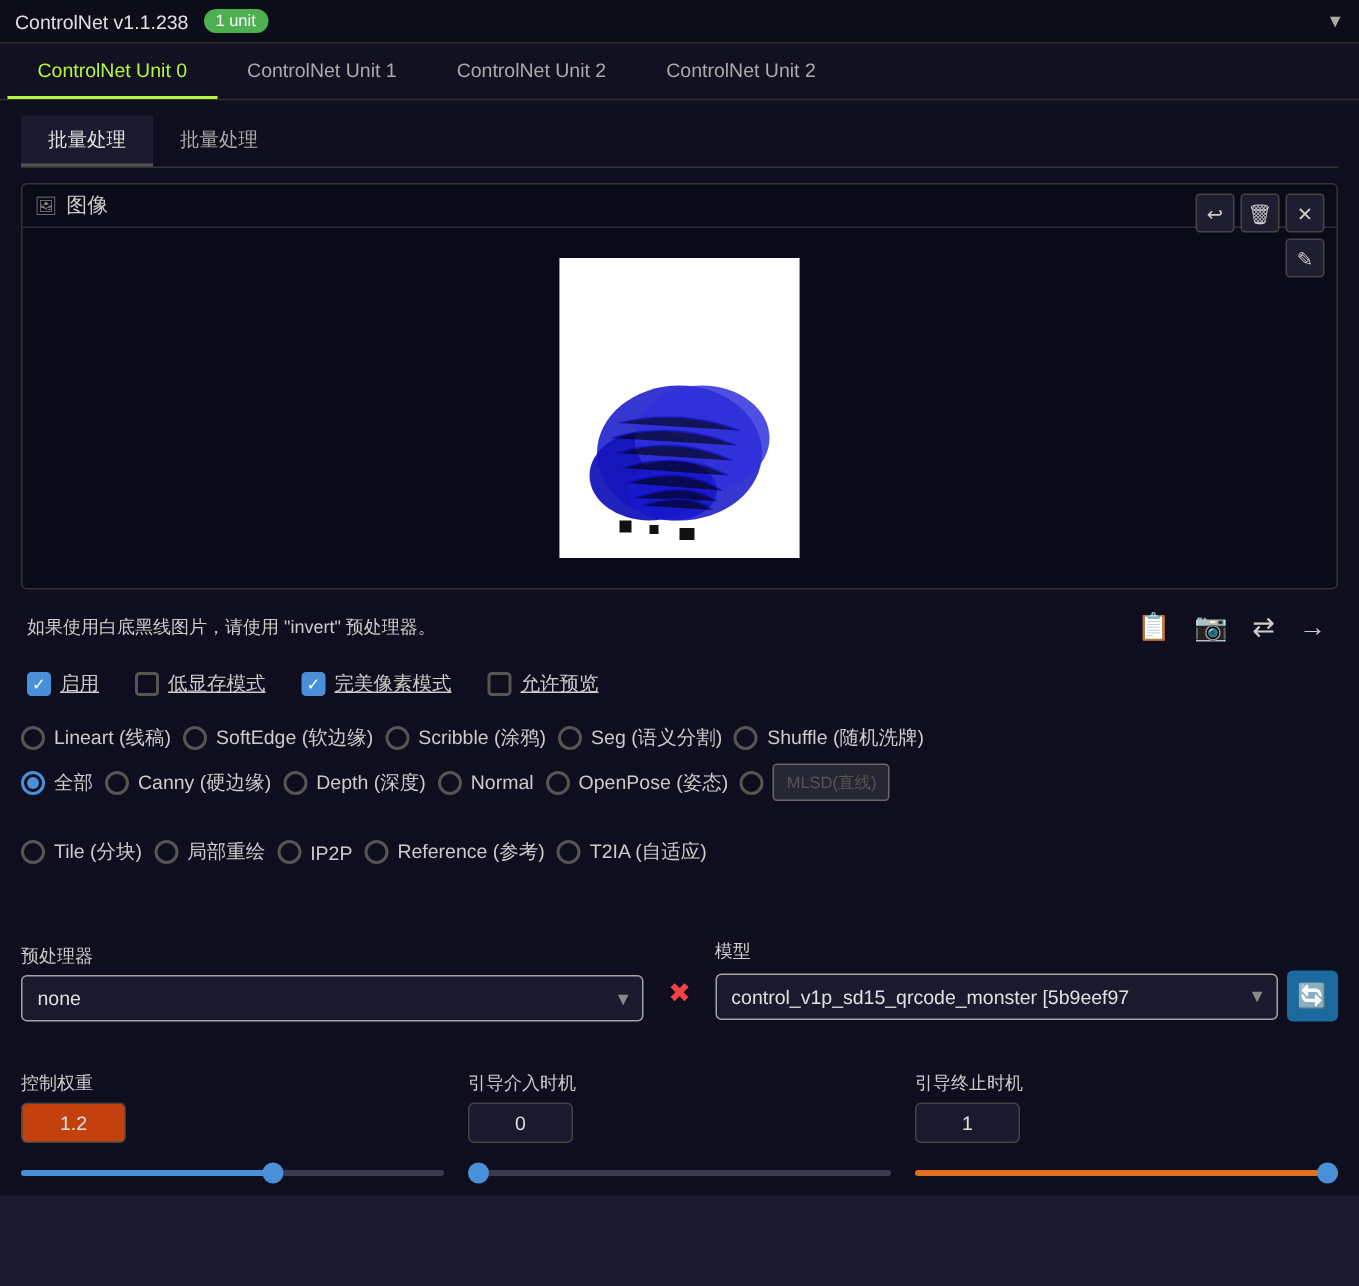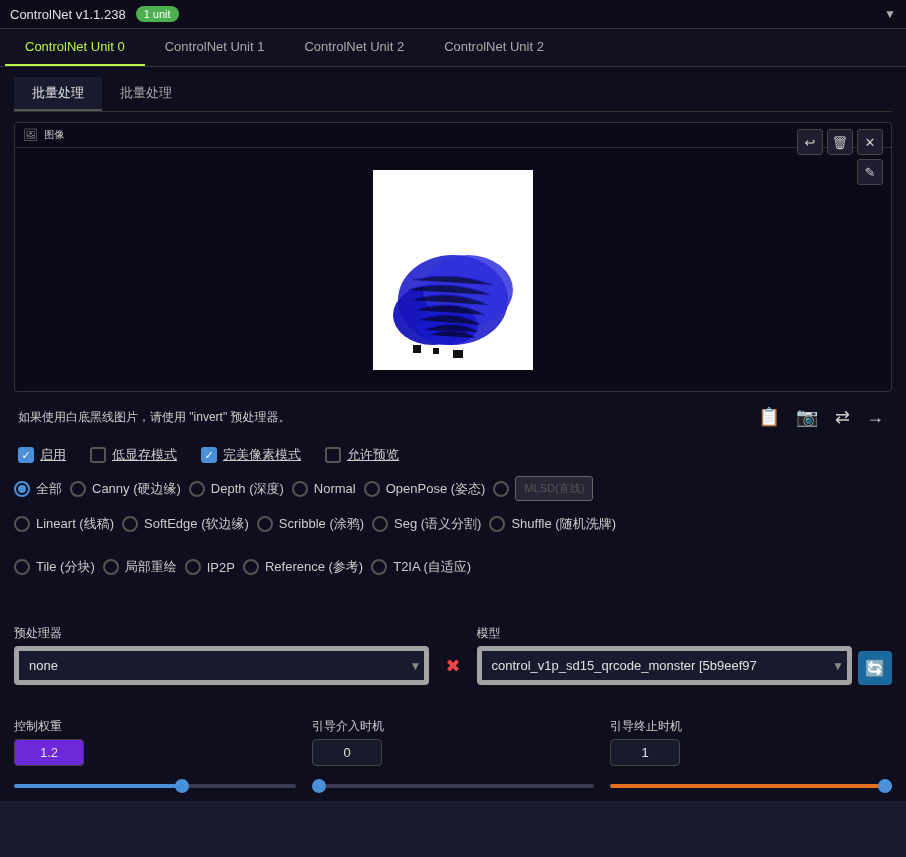--- a/index.html
+++ b/index.html
@@ -92,21 +92,21 @@
       gap: 6px;
       padding: 5px 8px;
       border-bottom: 1px solid #2a2a3a;
     }
     .image-icon {
       color: #888;
       font-size: 12px;
     }
     .image-label {
       color: #ccc;
-      font-size: 10px;
+      font-size: 14px;
     }
     .image-controls {
       position: absolute;
       top: 6px;
       right: 8px;
       display: flex;
       gap: 4px;
     }
     .img-btn {
       background: #1e1e30;
@@ -273,21 +273,21 @@
       color: #ccc;
       font-size: 12px;
     }
     .select-wrap {
       position: relative;
       display: flex;
       align-items: center;
     }
     .select-input {
       background: #1a1a2e;
-      border: 5px solid #a3a3a3;
+      border: 1px solid #a3a3a3;
       color: #e0e0e0;
       padding: 7px 30px 7px 10px;
       border-radius: 4px;
       font-size: 13px;
       width: 100%;
       appearance: none;
       cursor: pointer;
       font-family: inherit;
     }
     .select-arrow {
@@ -458,20 +458,43 @@
       <span class="checkbox-label">完美像素模式</span>
     </label>
     <label class="checkbox-item">
       <div class="checkbox-box"></div>
       <span class="checkbox-label">允许预览</span>
     </label>
   </div>
 
   <div>
 
+    <div class="radio-grid" style="margin-top:6px;">
+      <label class="radio-item">
+        <div class="radio-dot"></div>
+        <span class="radio-label">Lineart (线稿)</span>
+      </label>
+      <label class="radio-item">
+        <div class="radio-dot"></div>
+        <span class="radio-label">SoftEdge (软边缘)</span>
+      </label>
+      <label class="radio-item">
+        <div class="radio-dot"></div>
+        <span class="radio-label">Scribble (涂鸦)</span>
+      </label>
+      <label class="radio-item">
+        <div class="radio-dot"></div>
+        <span class="radio-label">Seg (语义分割)</span>
+      </label>
+      <label class="radio-item">
+        <div class="radio-dot"></div>
+        <span class="radio-label">Shuffle (随机洗牌)</span>
+      </label>
+    </div>
+
     <div class="radio-grid">
       <label class="radio-item">
         <div class="radio-dot active"></div>
         <span class="radio-label">全部</span>
       </label>
       <label class="radio-item">
         <div class="radio-dot"></div>
         <span class="radio-label">Canny (硬边缘)</span>
       </label>
       <label class="radio-item">
@@ -482,43 +505,20 @@
         <div class="radio-dot"></div>
         <span class="radio-label">Normal</span>
       </label>
       <label class="radio-item">
         <div class="radio-dot"></div>
         <span class="radio-label">OpenPose (姿态)</span>
       </label>
       <label class="radio-item">
         <div class="radio-dot"></div>
         <span class="radio-label disabled mls-overlay">MLSD(直线)</span>
-      </label>
-    </div>
-
-    <div class="radio-grid" style="margin-top:6px;">
-      <label class="radio-item">
-        <div class="radio-dot"></div>
-        <span class="radio-label">Lineart (线稿)</span>
-      </label>
-      <label class="radio-item">
-        <div class="radio-dot"></div>
-        <span class="radio-label">SoftEdge (软边缘)</span>
-      </label>
-      <label class="radio-item">
-        <div class="radio-dot"></div>
-        <span class="radio-label">Scribble (涂鸦)</span>
-      </label>
-      <label class="radio-item">
-        <div class="radio-dot"></div>
-        <span class="radio-label">Seg (语义分割)</span>
-      </label>
-      <label class="radio-item">
-        <div class="radio-dot"></div>
-        <span class="radio-label">Shuffle (随机洗牌)</span>
       </label>
     </div>
 
     <div class="radio-grid" style="margin-top:17px;">
       <label class="radio-item">
         <div class="radio-dot"></div>
         <span class="radio-label">Tile (分块)</span>
       </label>
       <label class="radio-item">
         <div class="radio-dot"></div>
@@ -564,21 +564,21 @@
         <button class="refresh-btn" title="Refresh">🔄</button>
       </div>
     </div>
   </div>
 
   <div style="display:flex; gap:16px; margin-top:27px; align-items:flex-start;">
 
     <div class="slider-group">
       <span class="slider-label">控制权重</span>
       <div class="slider-row">
-        <input class="slider-value-box" type="text" value="1.2" style="width: 70px; background: #6d28d9; border: 1px solid rgb(68, 68, 68); border-radius: 4px; color: rgb(224, 224, 224); text-align: center; padding: 5px; font-size: 13px;">
+        <input class="slider-value-box" type="text" value="1.2" style="width: 70px; background: #c2410c; border: 1px solid rgb(68, 68, 68); border-radius: 4px; color: rgb(224, 224, 224); text-align: center; padding: 5px; font-size: 13px;">
       </div>
       <div style="margin-top:6px;">
         <input type="range" min="0" max="2" step="0.01" value="1.2" style="width: 100%; height: 4px; background: linear-gradient(to right, rgb(74, 144, 217) 0%, rgb(74, 144, 217) 60%, rgb(58, 58, 80) 60%); appearance: none; border-radius: 2px; outline: none; cursor: pointer; --thumb-color: #4a90d9;">
       </div>
     </div>
 
     <div class="slider-group">
       <span class="slider-label">引导介入时机</span>
       <div class="slider-row">
         <input class="slider-value-box" type="text" value="0" style="width: 70px; background: rgb(26, 26, 46); border: 1px solid rgb(68, 68, 68); border-radius: 4px; color: rgb(224, 224, 224); text-align: center; padding: 5px; font-size: 13px;">

